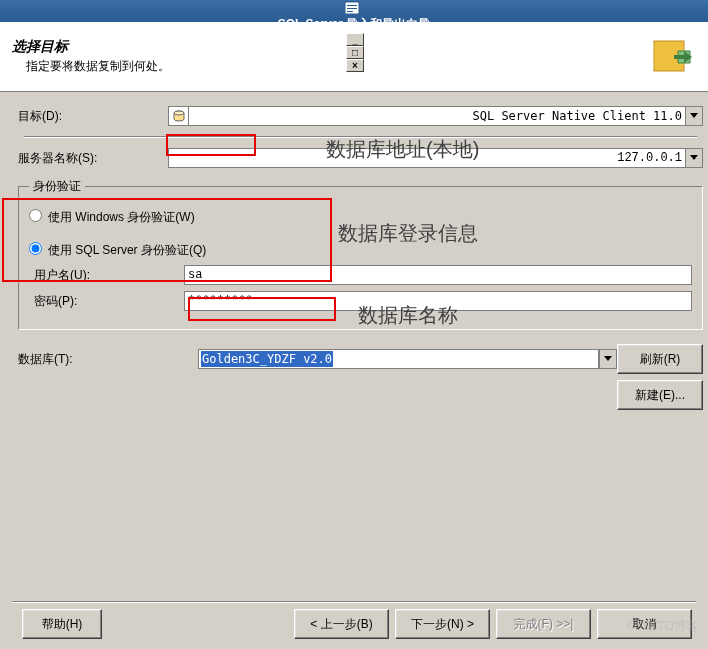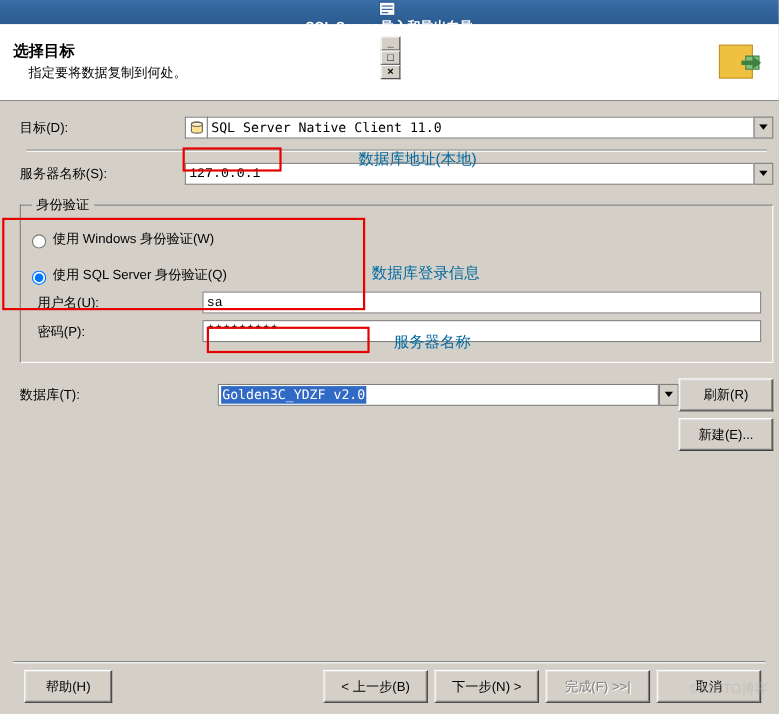--- a/index.html
+++ b/index.html
@@ -36,21 +36,21 @@
 }
 .header {
   background: #fff;
   border-bottom: 1px solid #808080;
   padding: 8px 12px;
   display: flex;
   align-items: center;
   height: 70px;
 }
 .header-text { flex: 1; }
-.header-title { font-size: 14px; font-weight: bold; }
+.header-title { font-size: 14px; font-weight: bold; font-style: italic; }
 .header-sub { font-size: 12px; margin-left: 14px; margin-top: 2px; }
 .header-icon { width: 48px; height: 48px; }
 .content {
   padding: 14px 5px 4px 18px;
   background: #d4d0c8;
 }
 .row { display: flex; align-items: center; margin-bottom: 10px; }
 .row .label { width: 150px; }
 .row .field { flex: 1; }
 select, input[type=text], input[type=password] {
@@ -58,39 +58,39 @@
   font-family: Consolas, "Courier New", monospace;
   font-size: 12px;
   padding: 1px 3px;
   border: 1px solid #7f7f7f;
   background: #fff;
   height: 20px;
 }
 .combo {
   display: flex;
 }
-.combo input { flex: 1; border-right: none; }
+.combo input { flex: 1; border-right: none; text-align: right; }
 .combo .arrow {
   width: 18px; height: 20px;
   background: #d4d0c8;
   border: 1px solid #7f7f7f;
   display: flex; align-items: center; justify-content: center;
   cursor: pointer;
 }
 .arrow svg { width: 8px; height: 6px; }
 fieldset {
   border: 1px solid #fff;
   border-top-color: #808080;
   border-left-color: #808080;
   padding: 10px 10px 12px 10px;
   margin: 4px 0 14px 0;
   position: relative;
 }
 fieldset legend { padding: 0 4px; background: #d4d0c8; font-size: 12px; }
-.radio-row { display: flex; align-items: flex-end; margin: 4px 0; }
+.radio-row { display: flex; align-items: flex-start; margin: 4px 0; }
 .radio-row input[type=radio] { margin-right: 6px; }
 .auth-sub { margin-left: 5px; margin-top: 6px; }
 .auth-sub .row { margin-bottom: 6px; }
 .auth-sub .label { width: 150px; }
 .db-row { display: flex; align-items: center; margin-bottom: 6px; }
 .db-row .label { width: 180px; }
 .db-row .field { flex: 1; }
 .btn {
   min-width: 86px;
   height: 30px;
@@ -99,21 +99,21 @@
   border-right-color: #404040;
   border-bottom-color: #404040;
   box-shadow: inset -1px -1px 0 #808080, inset 1px 1px 0 #dfdfdf;
   font-size: 12px;
   cursor: pointer;
   font-family: inherit;
 }
 .btn:disabled { color: #808080; text-shadow: 1px 1px 0 #fff; cursor: default; }
 .sidebtns { display: flex; flex-direction: column; gap: 4px; }
 .red-box { position: absolute; border: 2px solid #e60000; pointer-events: none; }
-.red-label { position: absolute; color: #0369a1; font-size: 14px; pointer-events: none; }
+.red-label { position: absolute; color: #404040; font-size: 20px; pointer-events: none; }
 hr.sep {
   border: none;
   border-top: 1px solid #808080;
   border-bottom: 1px solid #fff;
   margin: 0 6px;
 }
 .footer {
   position: absolute;
   left: 0; right: 0; bottom: 6px;
   padding: 10px 16px 4px 16px;
@@ -253,24 +253,24 @@
     <div class="field"></div>
     <div class="sidebtns">
       <button class="btn">新建(E)...</button>
     </div>
   </div>
 
   <div class="red-box" style="left:166px; top:42px; width:90px; height:22px;"></div>
   <div class="red-label" style="left:326px; top:44px;">数据库地址(本地)</div>
 
   <div class="red-box" style="left:2px; top:106px; width:330px; height:84px;"></div>
-  <div class="red-label" style="left:338px; top:148px;">数据库登录信息</div>
+  <div class="red-label" style="left:338px; top:128px;">数据库登录信息</div>
 
   <div class="red-box" style="left:188px; top:205px; width:148px; height:24px;"></div>
-  <div class="red-label" style="left:358px; top:210px;">服务器名称</div>
+  <div class="red-label" style="left:358px; top:210px;">数据库名称</div>
 
 </div>
 
 <hr class="sep" style="position:absolute;left:6px;right:6px;bottom:46px;">
 
 <div class="footer">
   <button class="btn help">帮助(H)</button>
   <div class="spacer"></div>
   <button class="btn">&lt; 上一步(B)</button>
   <button class="btn">下一步(N) &gt;</button>

